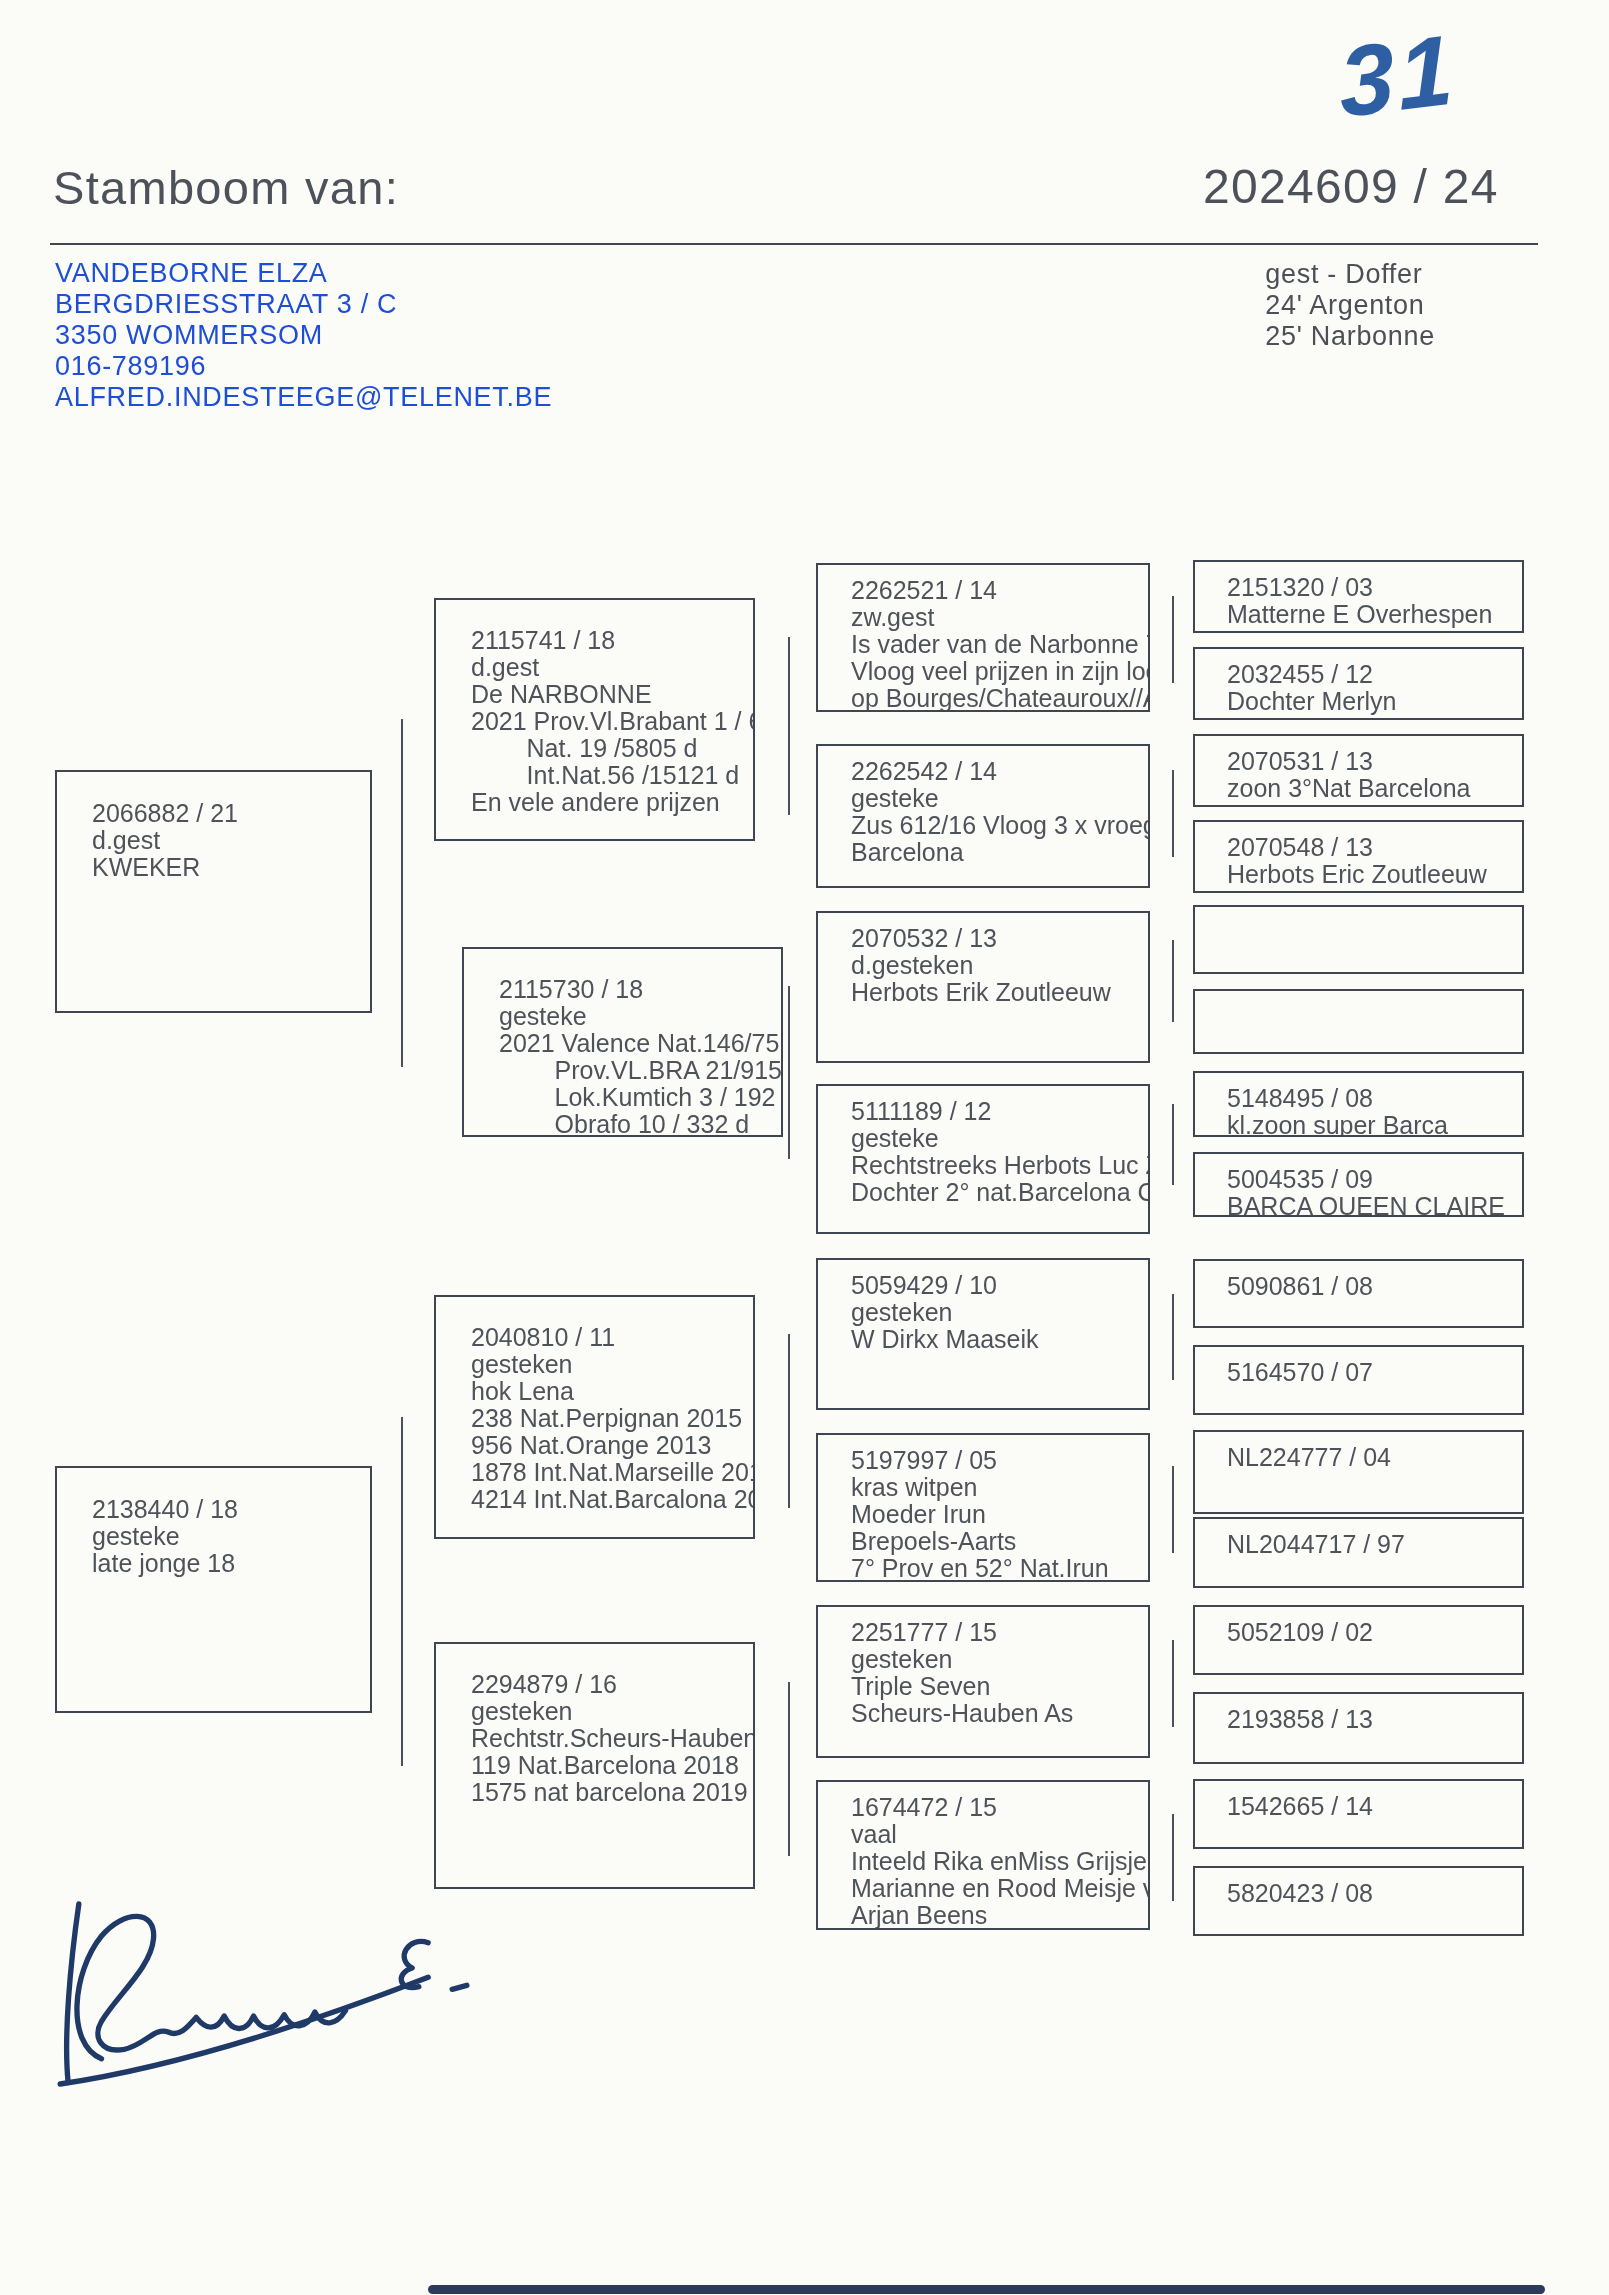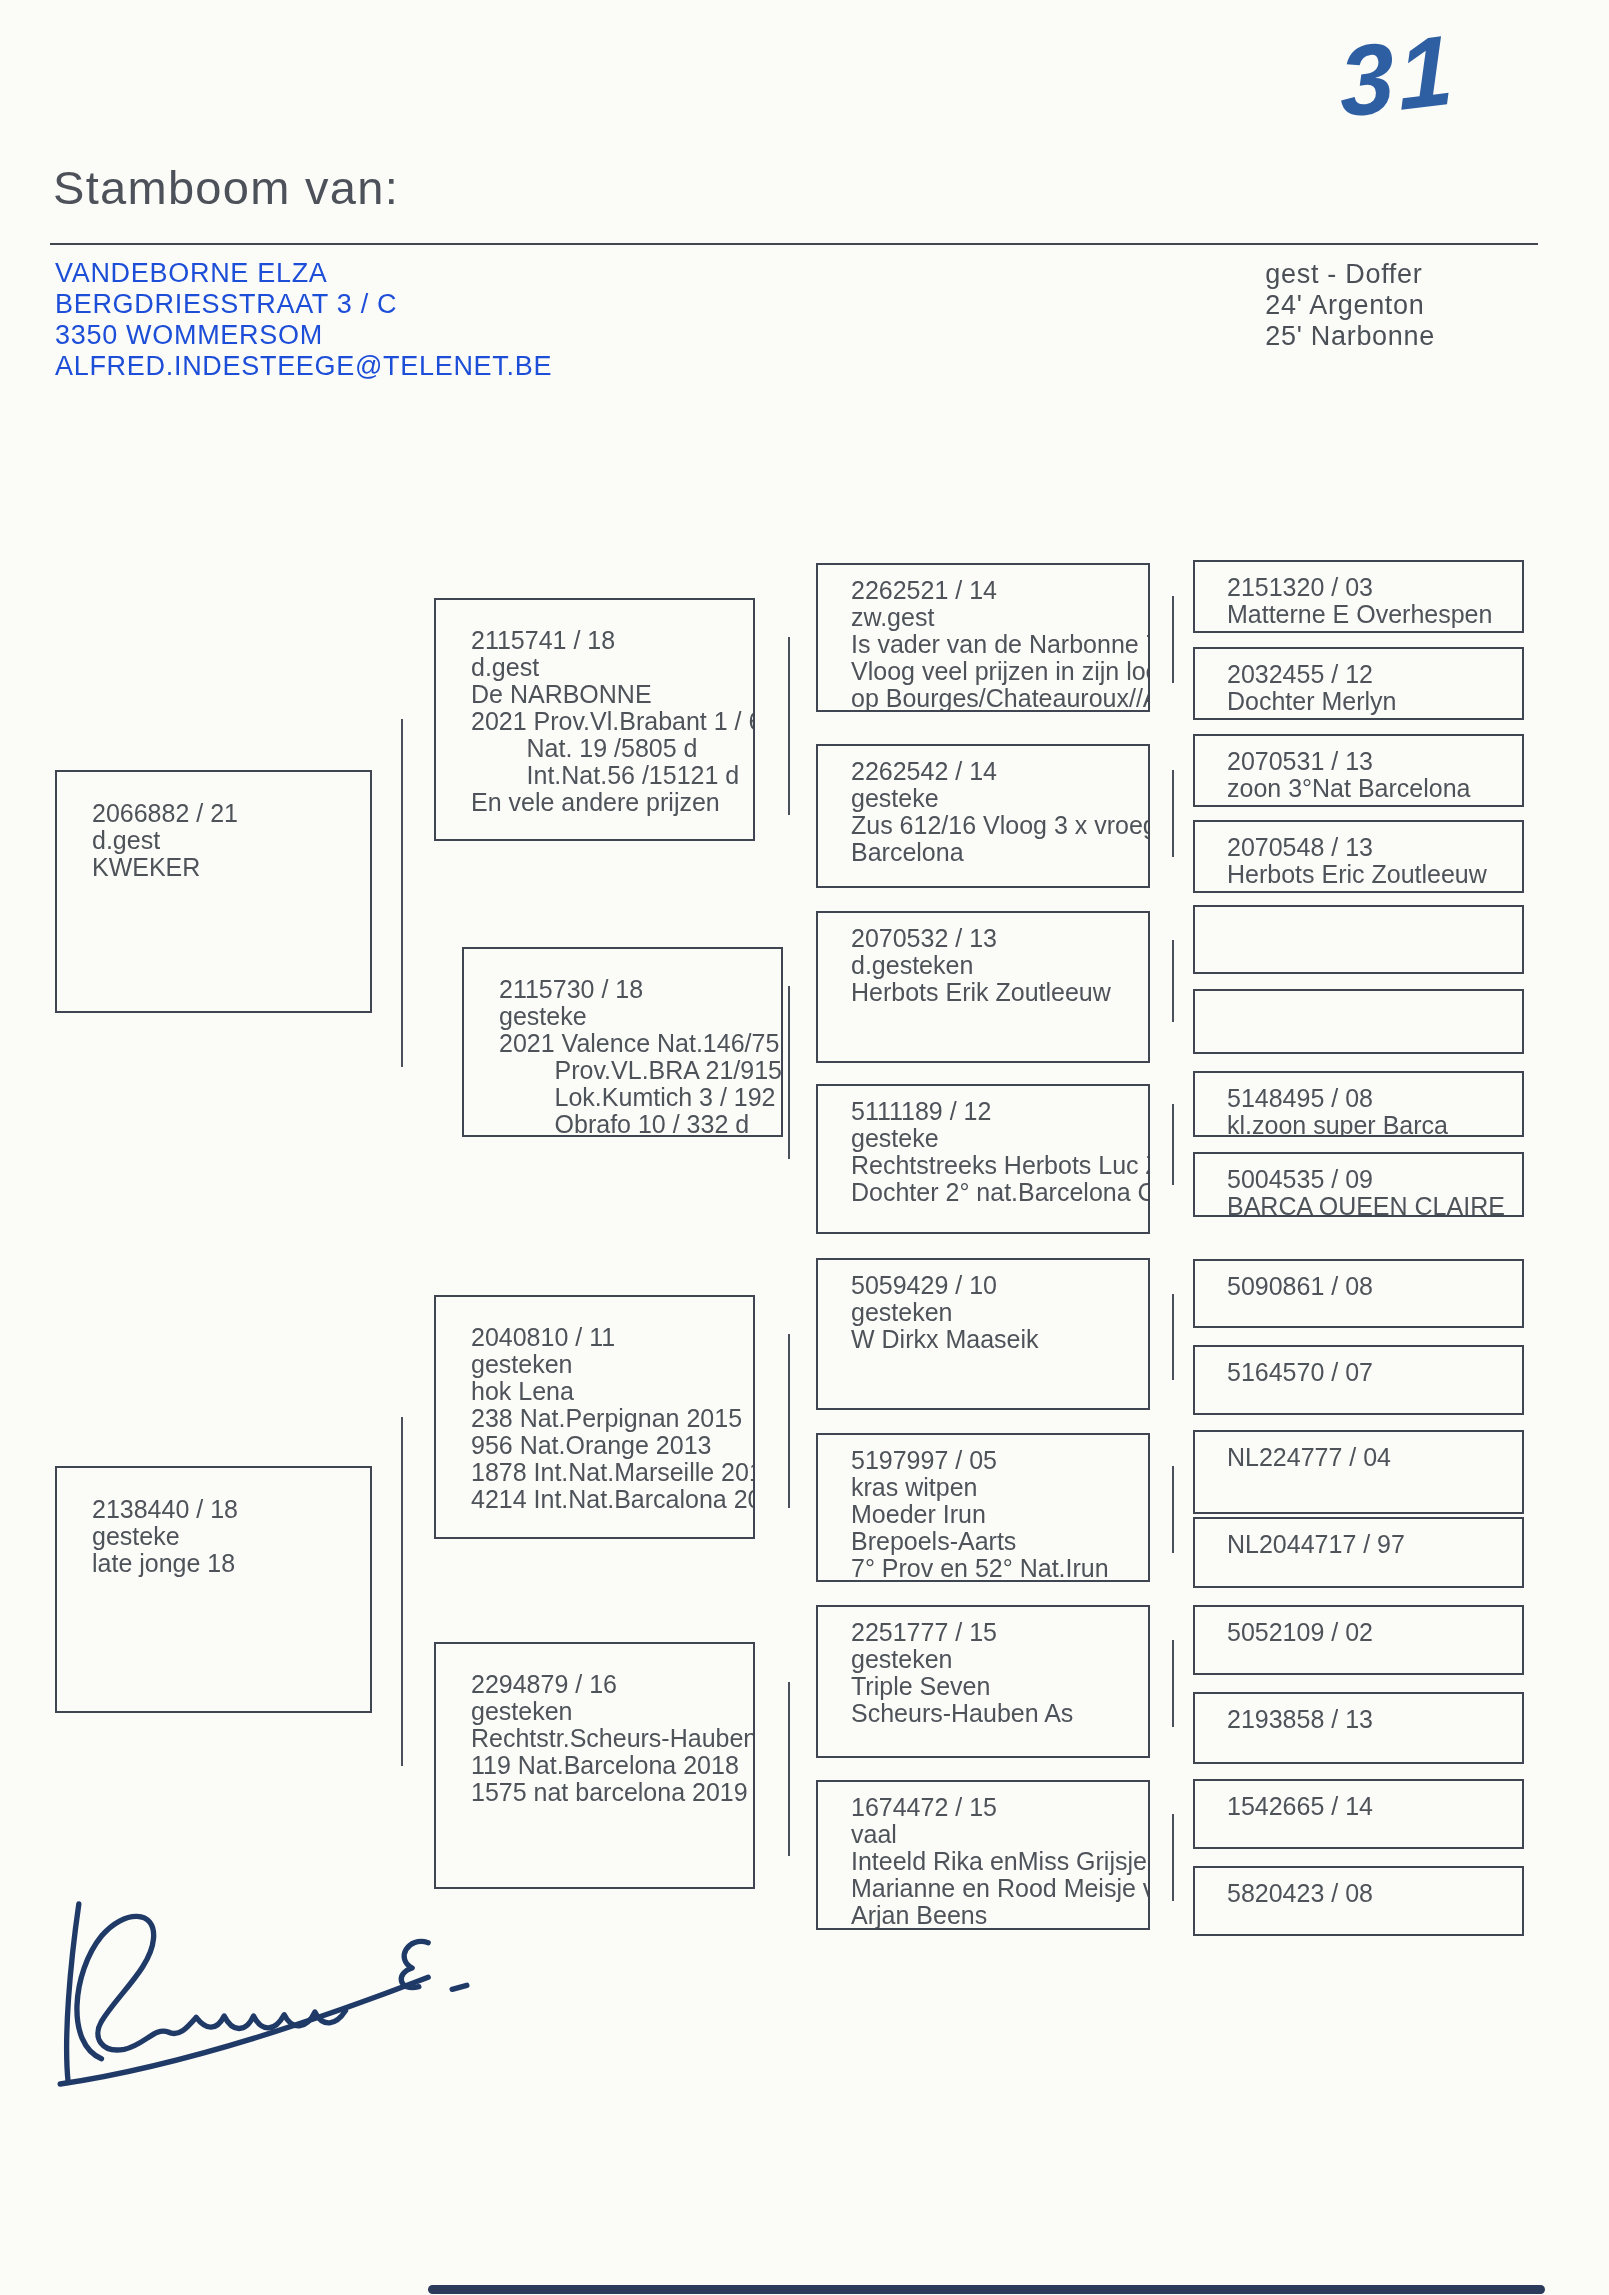--- a/index.html
+++ b/index.html
@@ -66,26 +66,28 @@
   }
 </style>
 </head>
 <body>
 
 <div id="paper">
 
   <div class="handnum">31</div>
 
   <div class="title">Stamboom van:</div>
+  <div class="ringno">2024609 / 24</div>
   <div class="rule"></div>
 
   <div class="owner">
     <div class="owner-line">VANDEBORNE ELZA</div>
     <div class="owner-line">BERGDRIESSTRAAT 3 / C</div>
     <div class="owner-line">3350 WOMMERSOM</div>
+    <div class="owner-line">016-789196</div>
     <div class="owner-line">ALFRED.INDESTEEGE@TELENET.BE</div>
   </div>
 
   <div class="birdinfo">
     <div class="birdinfo-line">gest - Doffer</div>
     <div class="birdinfo-line">24' Argenton</div>
     <div class="birdinfo-line">25' Narbonne</div>
   </div>
 
   <div id="tree">

